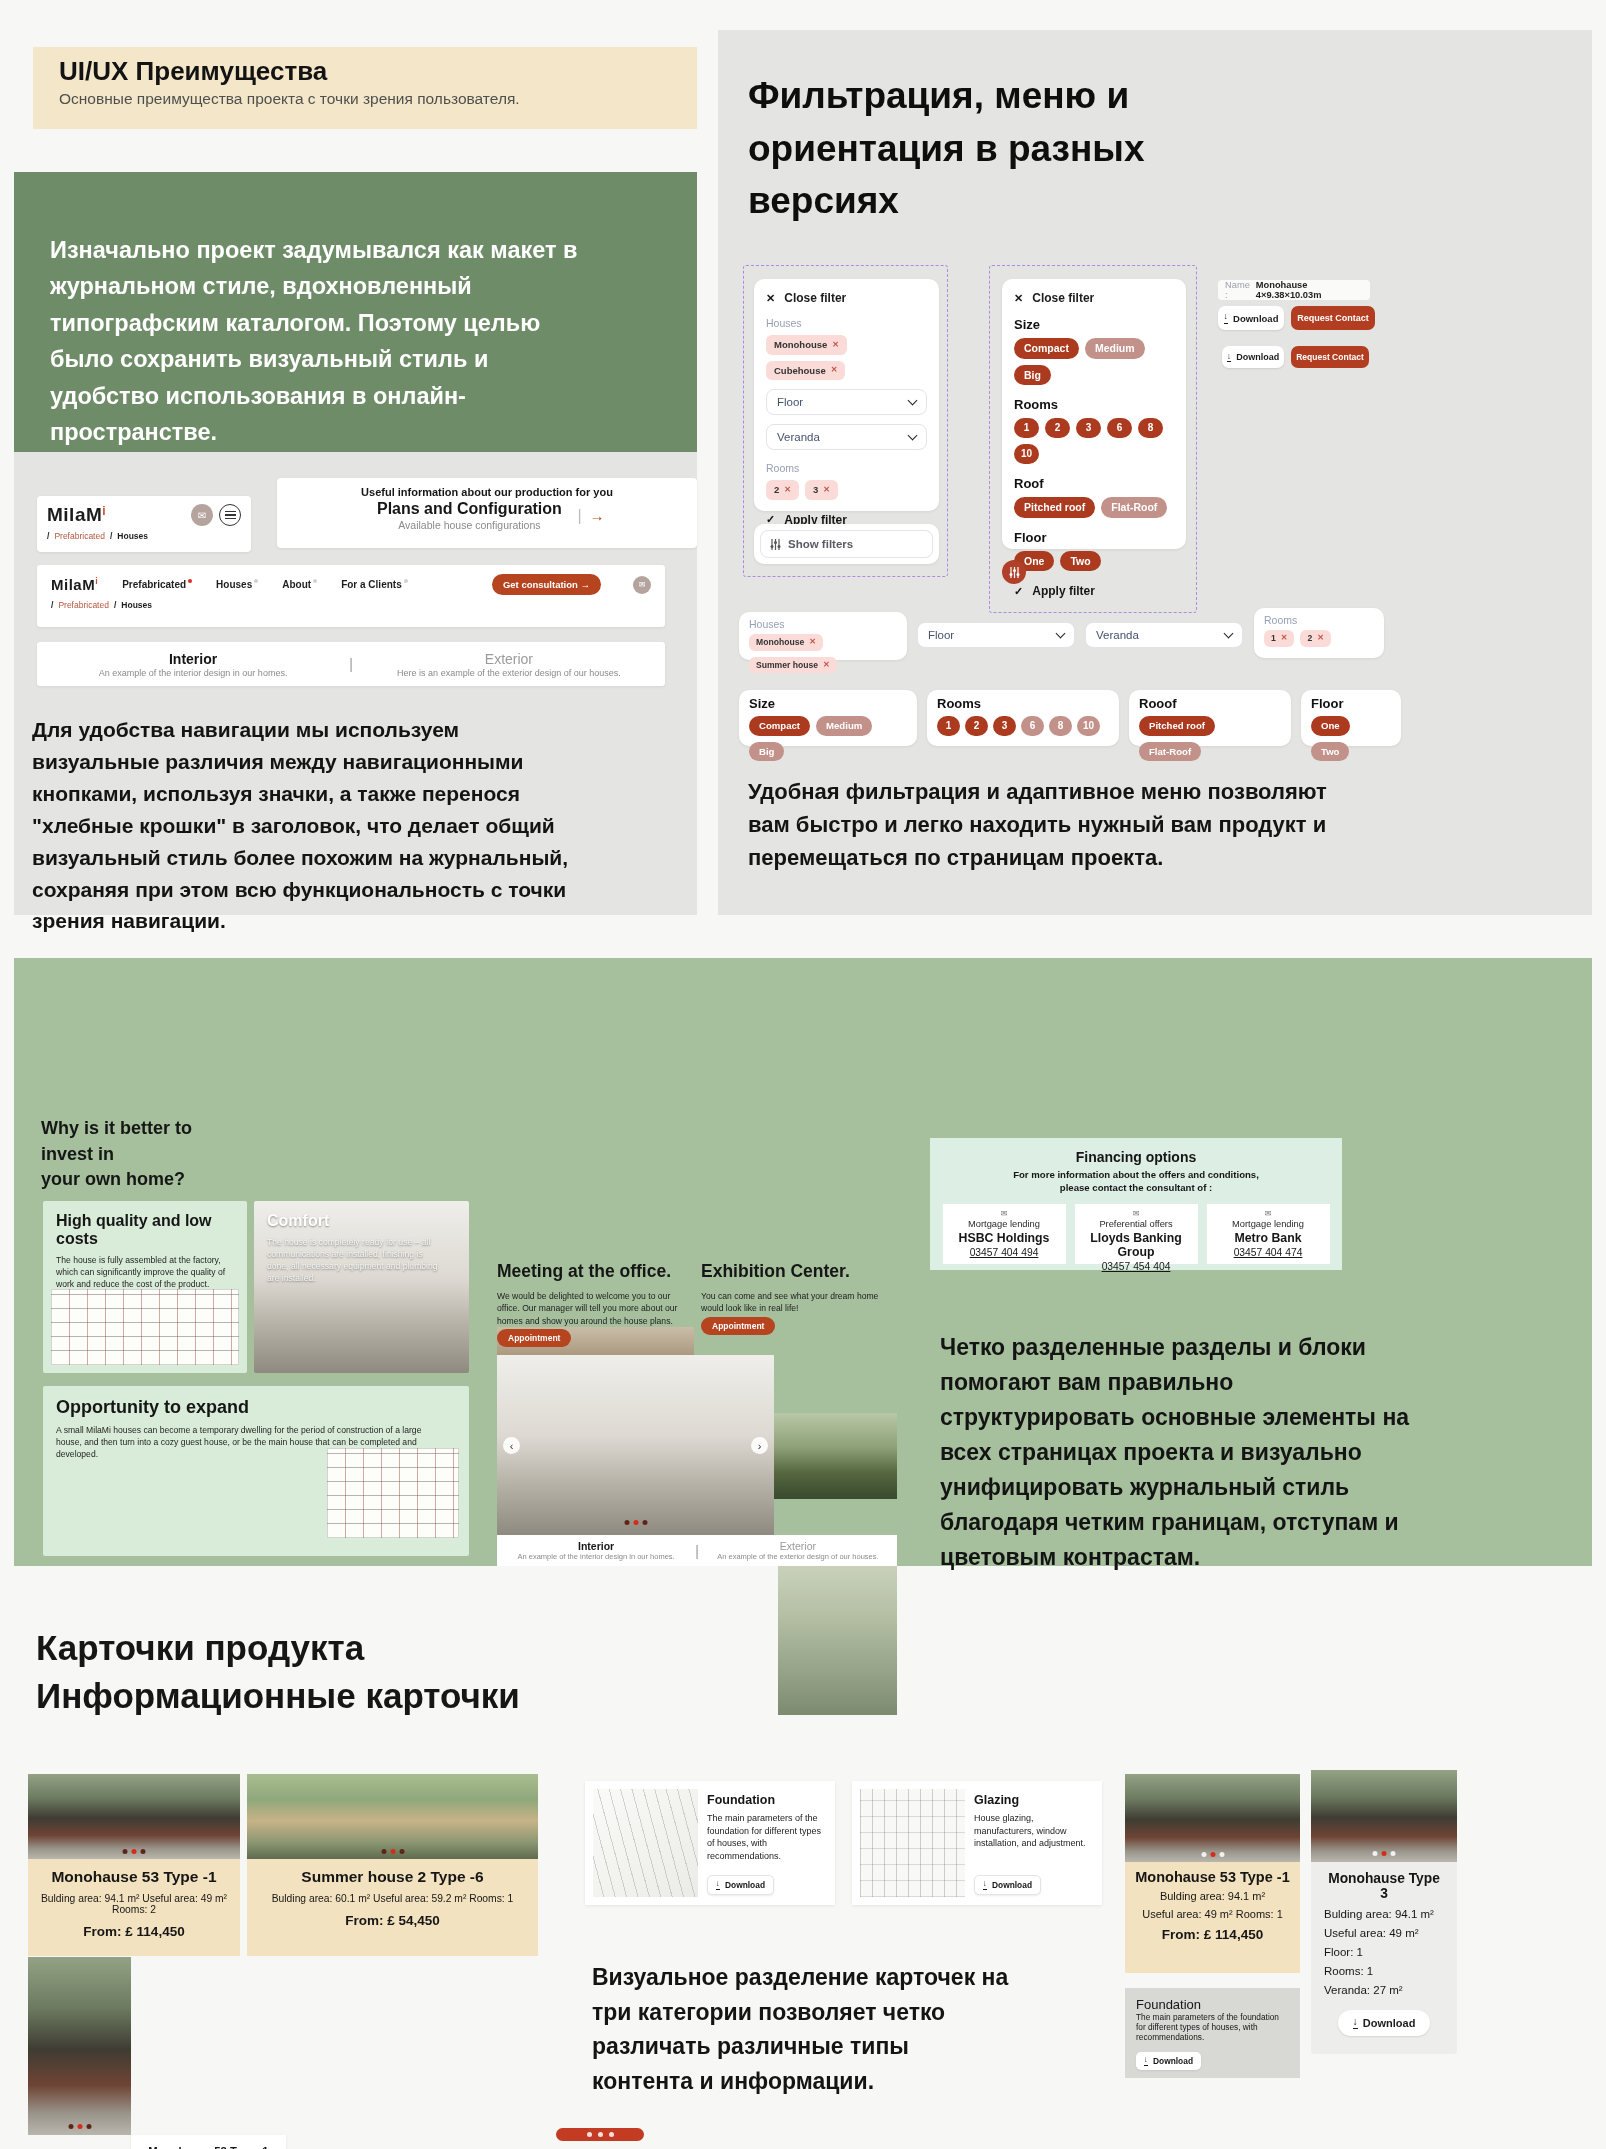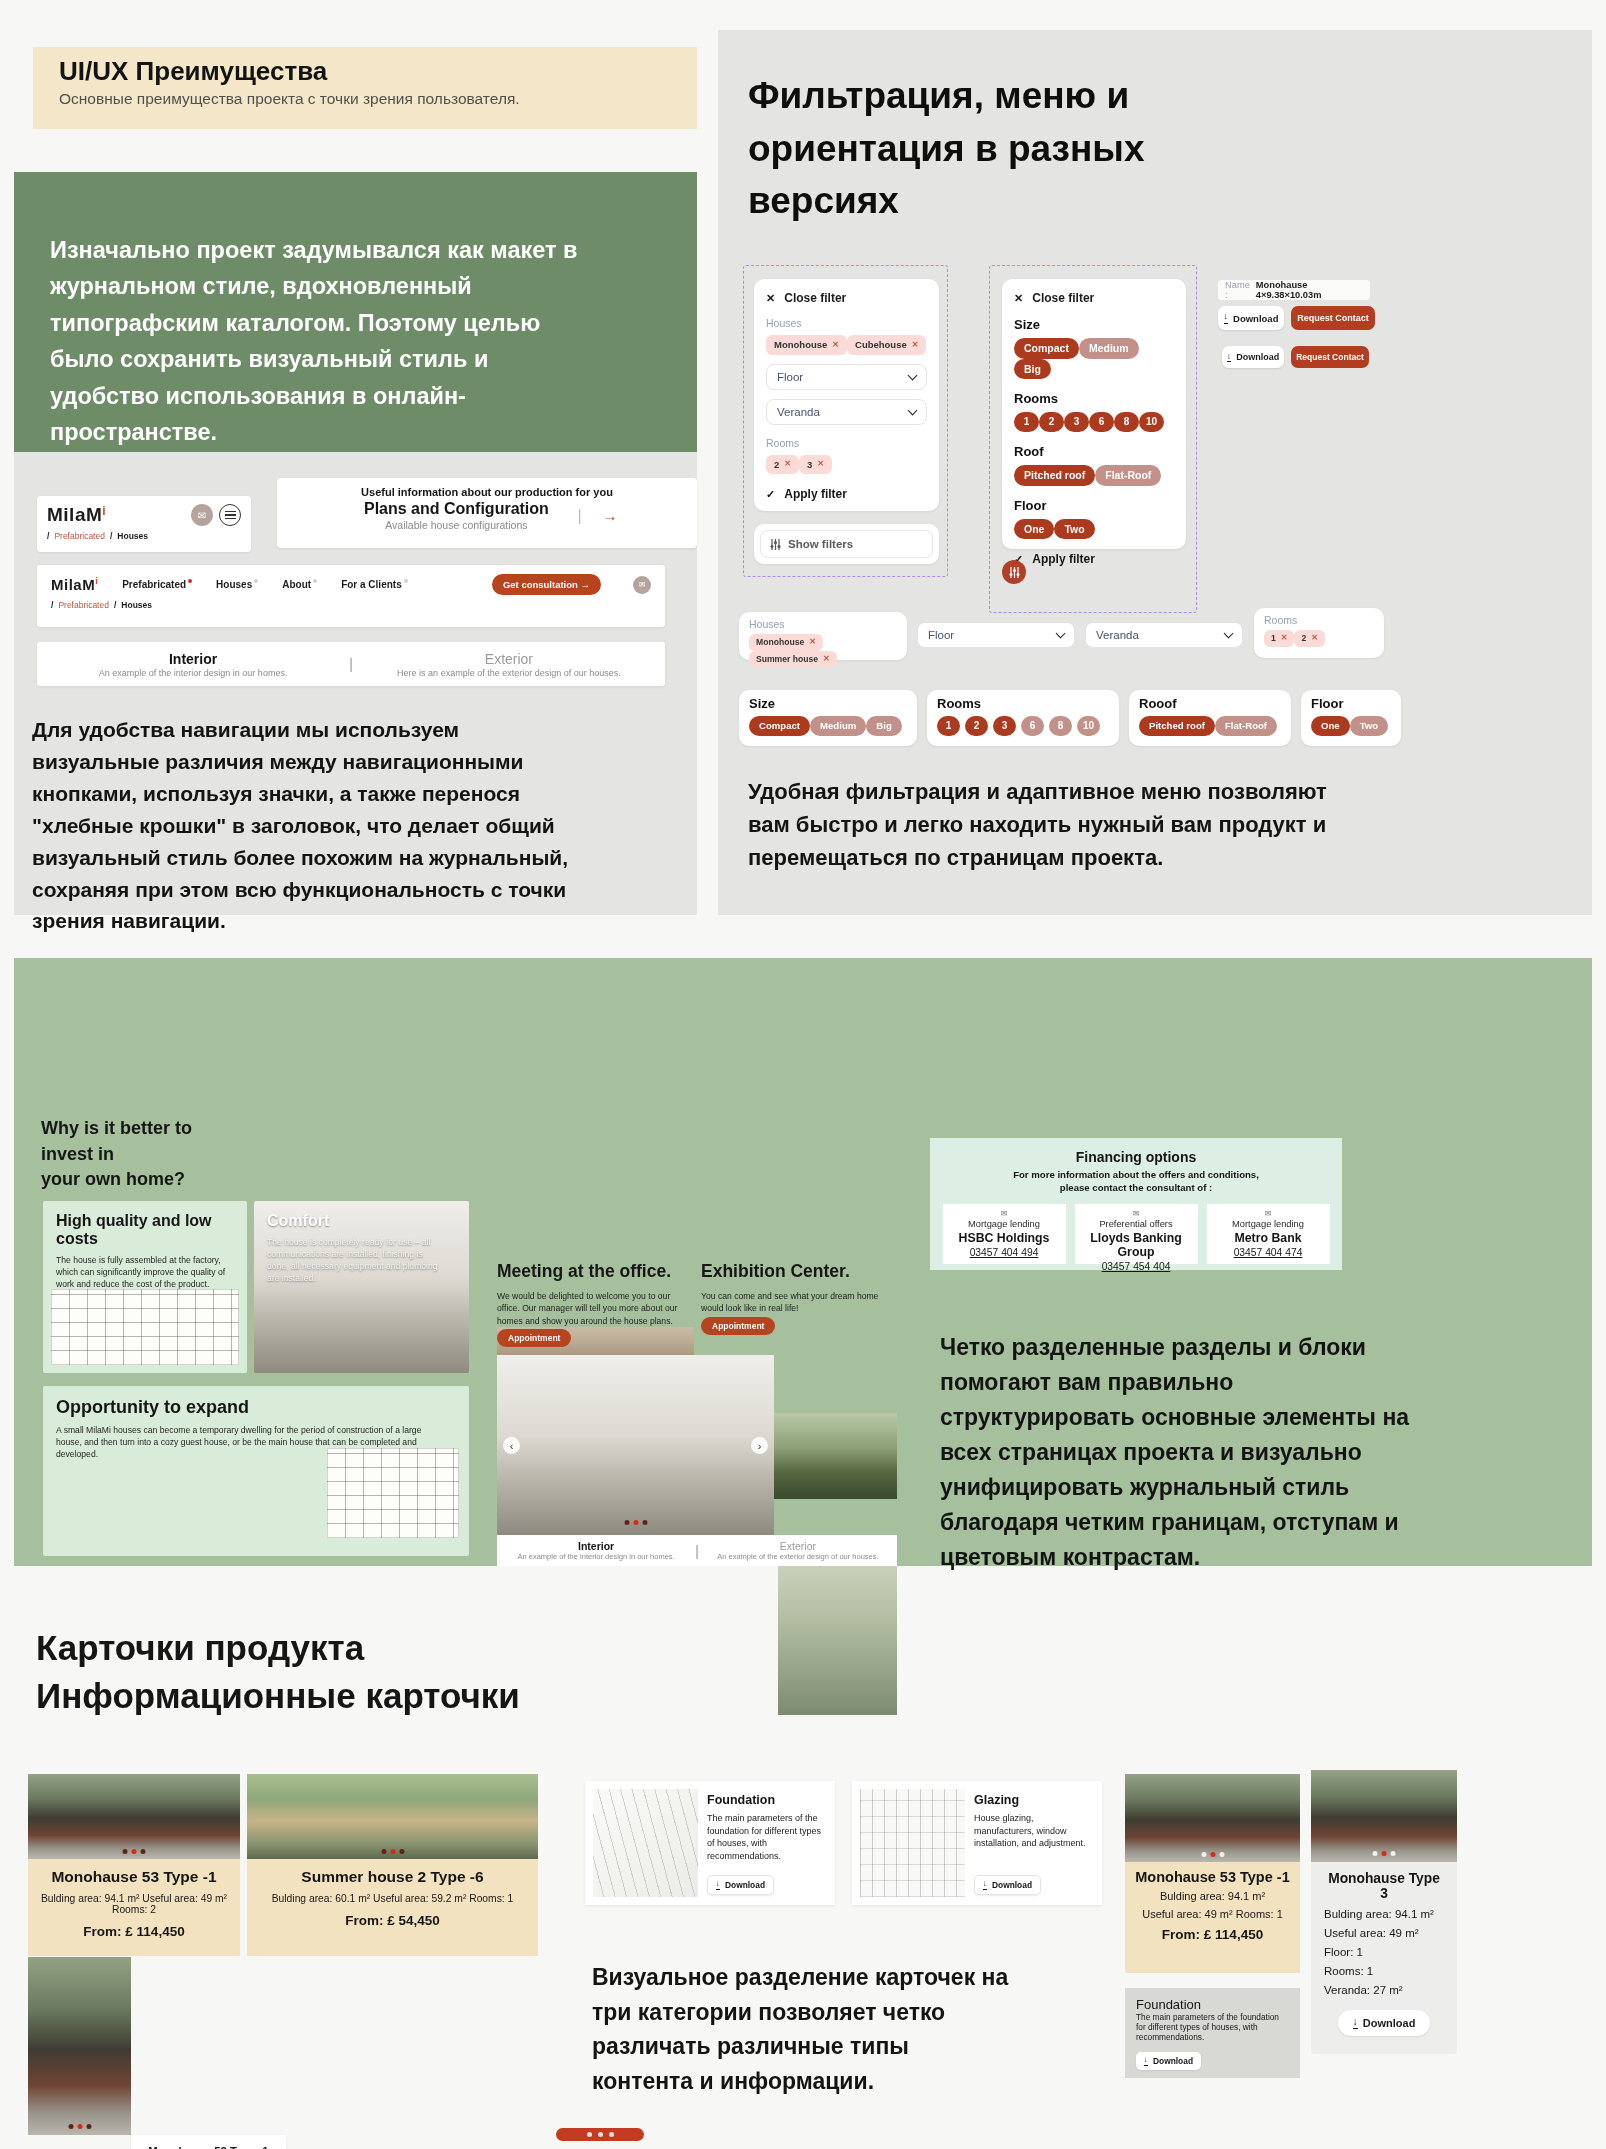--- a/index.html
+++ b/index.html
@@ -26,21 +26,21 @@
   .hamc{border:1.5px solid #333}
   .burger{display:block;width:11px;height:1.5px;background:#333;position:relative}
   .burger::before,.burger::after{content:"";position:absolute;left:0;width:11px;height:1.5px;background:#333}
   .burger::before{top:-3.5px}.burger::after{top:3.5px}
   .crumb{font-size:8.5px;margin-top:5px;display:flex;gap:5px;align-items:center}
   .crumb .sl{color:#222;font-weight:bold}
   .crumb .pre{color:#b5563f}
   .crumb .hou{color:#1d1d1d;font-weight:bold}
   .card-b{left:263px;top:26px;width:420px;height:70px;border-radius:4px;padding:8px 14px;text-align:center}
   .card-b .kick{font-size:11px;font-weight:bold}
-  .card-b .mid{display:flex;align-items:center;justify-content:center;gap:21px;margin-top:2px}
+  .card-b .mid{display:flex;align-items:center;justify-content:center;gap:8px;margin-top:2px}
   .card-b .ttl{font-size:16px;font-weight:bold;line-height:1.15;width:200px}
   .card-b .sub{font-size:10.5px;color:#8a8a8a;margin-top:1px}
   .card-b .div{color:#bbb;font-size:16px}
   .card-b .arr{color:#b5441f;font-size:15px;font-weight:bold}
   .card-c{left:23px;top:113px;width:628px;height:62px;border-radius:3px;padding:9px 14px 6px 14px}
   .nrow{display:flex;align-items:center;gap:24px}
   .nitem{font-size:10px;font-weight:bold;color:#1e1e1e;position:relative}
   .ndot{display:inline-block;width:4px;height:4px;border-radius:50%;vertical-align:top;margin-left:2px}
   .nd-red{background:#e02b1d}.nd-gray{background:#d2d2d2}
   .cta{margin-left:auto;background:#b5441f;color:#fff;font-size:9.5px;font-weight:bold;border-radius:12px;padding:5px 11px;white-space:nowrap}
@@ -56,21 +56,21 @@
   
   .rtitle{left:30px;top:40px;font-size:37px;font-weight:bold;line-height:1.42;color:#0e0e0e}
   .dash{border:1.5px dashed #b089e0;border-radius:3px}
   .dash1{left:25px;top:235px;width:205px;height:312px}
   .dash2{left:271px;top:235px;width:208px;height:348px}
   .fcard1{left:10px;top:13px;width:185px;height:232px;padding:12px}
   .closerow{display:flex;align-items:center;gap:9px;font-size:12px;font-weight:bold;color:#1c1c1c}
   .xico{font-size:11px}
   .glbl{font-size:10.5px;color:#95a0b4;margin-top:12px}
   .klbl{font-size:13px;font-weight:bold;color:#111;margin-top:12px}
-  .chips{display:flex;gap:0;margin-top:6px;flex-wrap:wrap}
+  .chips{display:flex;gap:6px;margin-top:6px;flex-wrap:wrap}
   .chip{display:inline-flex;align-items:center;gap:5px;font-weight:bold;line-height:1;white-space:nowrap}
   .c-pink{background:#fadbd8;color:#343434;font-size:9.5px;border-radius:6px;padding:5px 8px}
   .c-pink .x{color:#c2574a;font-size:8px}
   .c-dark{background:#ab3a1f;color:#fff;font-size:10.5px;border-radius:13px;padding:5px 10px}
   .c-mauve{background:#c29189;color:#fff;font-size:10.5px;border-radius:13px;padding:5px 10px}
   .rmchip{width:25px;justify-content:center;padding:5px 0;border-radius:11px;font-size:10px}
   .dd{background:#fff;border:1px solid #e3e3ea;border-radius:8px;display:flex;align-items:center;justify-content:space-between;padding:0 10px;font-size:11.5px;color:#45536b;height:26px;margin-top:9px}
   .chev{width:7px;height:7px;border-right:1.6px solid #222;border-bottom:1.6px solid #222;transform:rotate(45deg);margin-top:-3px}
   .applyrow{display:flex;align-items:center;gap:9px;font-size:12px;font-weight:bold;margin-top:13px}
   .ck{font-size:11px}

